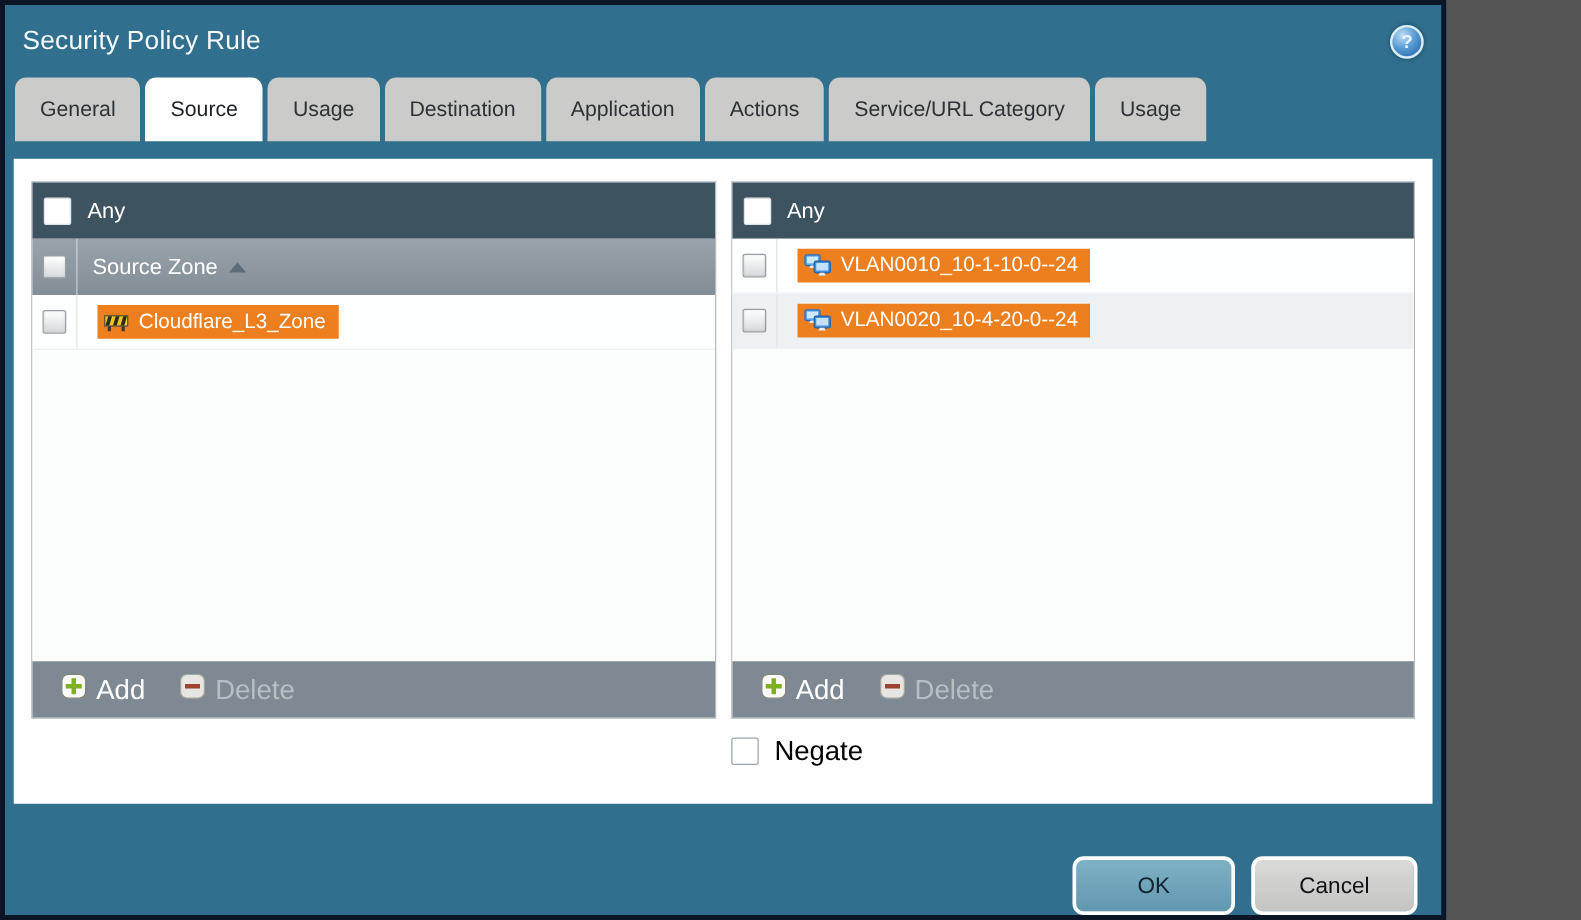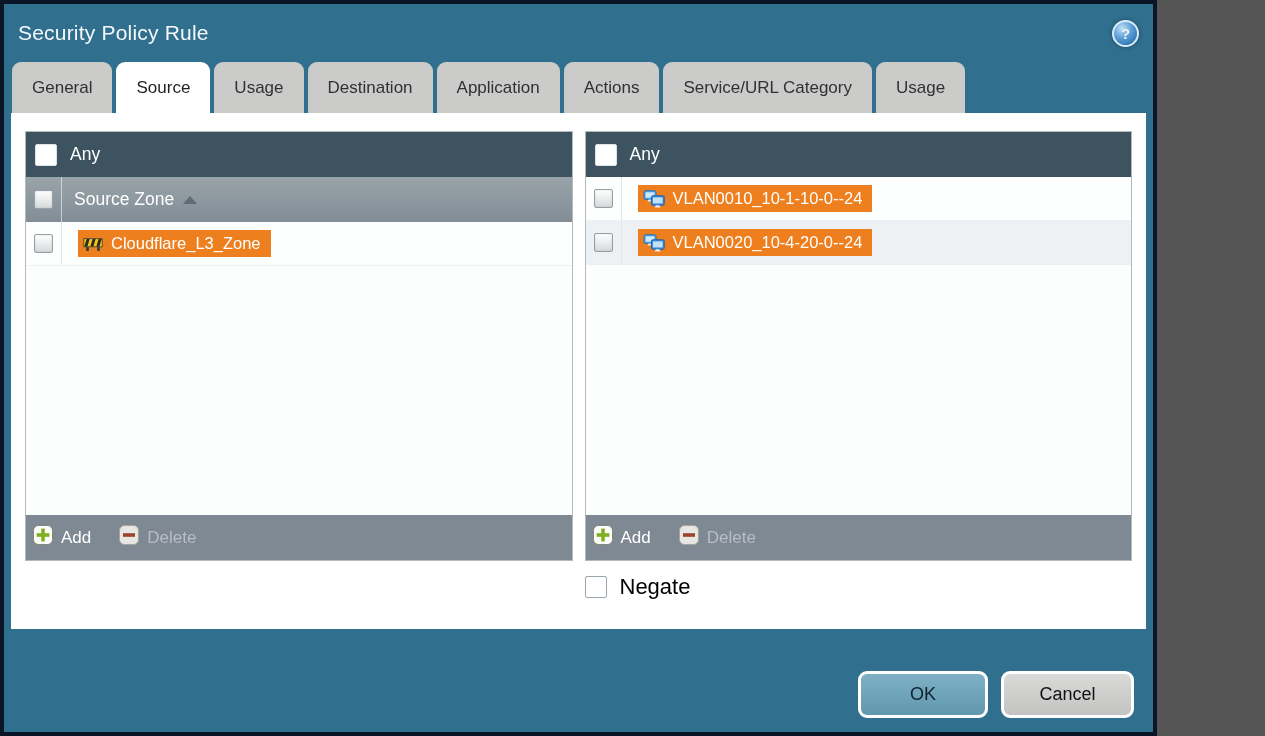--- a/index.html
+++ b/index.html
@@ -32,21 +32,21 @@
   .tab {
     height:51px; padding:0 20px;
     background:#cbcbc9; color:#2e3236;
     border-radius:9px 9px 0 0;
     font-size:17px; display:flex; align-items:center;
     cursor:pointer; white-space:nowrap;
   }
   .tab.active { background:#ffffff; color:#1d2124; }
 
   
-  .content { background:#fff; margin:0 7px; height:516px; flex:0 0 516px; padding:18px 14px 0;text-align:right; }
+  .content { background:#fff; margin:14px 7px; height:516px; flex:0 0 516px; padding:18px 14px 0;text-align:right; }
   .panels { display:flex; gap:12px; }
   .panel { flex:1 1 0; height:430px; display:flex; flex-direction:column; border:1px solid #b3b9bd; background:#fcfdfd; }
 
   .any-row { flex:0 0 45px; background:#3d5360; display:flex; align-items:center; color:#fff; font-size:17.5px; }
   .cb { display:inline-block; border-radius:2px; cursor:pointer; }
   .cb-any { width:22px; height:22px; background:#fff; border:1px solid #dde3e6; margin:0 13px 0 9px; }
 
   .col-header { flex:0 0 45px; background:linear-gradient(#9aa3aa,#828d95); display:flex; align-items:center; color:#fff; font-size:17.5px; }
   .cb-col { width:36px; flex:0 0 36px; height:100%; display:flex; align-items:center; justify-content:center; }
   .col-header .cb-col { border-right:1px solid rgba(255,255,255,.55); }
@@ -58,21 +58,21 @@
   .grid-row { height:44px; display:flex; align-items:center; border-bottom:1px solid #eef1f3; background:#fdfefe; }
   .grid-row:nth-child(even) { background:#edf1f3; }
   .grid-row .cb-col { border-right:1px solid #e1e5e7; }
   .tag {
     margin-left:16px; background:#ee7f1e; color:#fff;
     display:inline-flex; align-items:center; gap:8px;
     padding:4px 10px 4px 5px; font-size:16.5px; white-space:nowrap;
   }
   .tag .icon { display:inline-flex; align-items:center; }
 
-  .footer-bar { flex:0 0 45px; background:#7e8993; display:flex; align-items:center; gap:28px; padding-left:7px; font-size:17px; }
+  .footer-bar { flex:0 0 45px; background:#7e8993; display:flex; align-items:center; gap:28px; padding-left:23px; font-size:22px; }
   .tool { display:flex; align-items:center; gap:8px; color:#fff; cursor:pointer; }
   .tool.disabled { color:#b7bec4; cursor:default; }
 
   .negate-row { margin:13px 0 0 calc(50% + 6px); display:flex; align-items:center; gap:13px; font-size:22px; color:#000; }
   .cb-negate { width:22px; height:22px; background:#fff; border:1px solid #9aa5ac; }
 
   
   .bottom-bar { flex:1 1 auto; display:flex; justify-content:flex-end; align-items:center; gap:13px; padding-right:19px; }
   .btn {
     height:47px; border-radius:9px; border:3px solid #ffffff;

